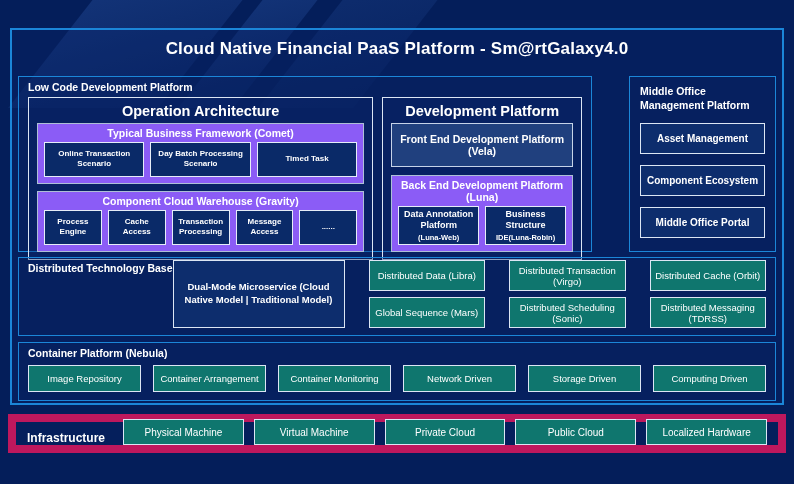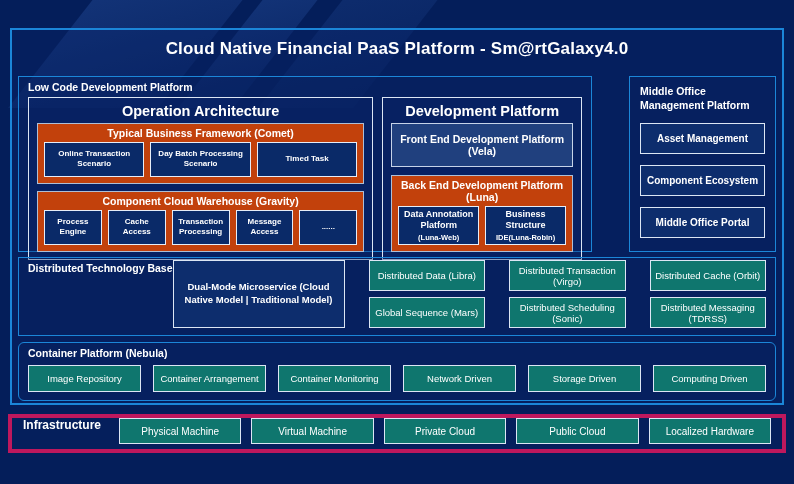--- a/index.html
+++ b/index.html
@@ -33,21 +33,21 @@
 
   .lowcode { flex:1; display:flex; flex-direction:column; padding:0 9px 7px; }
   .lc-cols { flex:1; display:flex; gap:9px; margin-top:2px; }
 
   .white-box { border:1.5px solid #dce6f4; background:rgba(12,38,106,0.35);
     display:flex; flex-direction:column; padding:3px 8px 7px; }
   .oa { flex:1.8; }
   .dp { flex:1; }
   .big-h { text-align:center; font-size:14.5px; font-weight:bold; padding:2px 0 4px; }
 
-  .panel { background:#c2410c; border:1px solid #aebfd6; padding:1px 6px 6px; }
+  .panel { background:#8b5cf6; border:1px solid #aebfd6; padding:1px 6px 6px; }
   .panel-h { text-align:center; font-size:10.5px; font-weight:bold; padding:2px 0 3px; }
   .panel-row { display:flex; gap:6px; }
   .chip {
     flex:1; background:#0a2a68; border:1px solid #e6edf8;
     min-height:27px; display:flex; flex-direction:column; align-items:center; justify-content:center;
     text-align:center; font-size:8px; font-weight:bold; line-height:1.25; padding:2px 1px;
   }
   .oa .panel + .panel { margin-top:7px; }
   .oa .panel { flex:1; display:flex; flex-direction:column; }
   .oa .panel-row { flex:1; }
@@ -70,26 +70,26 @@
   .dist-body { flex:1; display:flex; gap:24px; margin-top:2px; }
   .dualmode { width:172px; background:#0d2d6d; border:1px solid #dce6f4;
     display:flex; align-items:center; justify-content:center; text-align:center;
     font-size:9.5px; font-weight:bold; line-height:1.35; padding:2px 10px; }
   .dist-col { flex:1; display:flex; flex-direction:column; gap:6px; }
   .cell { flex:1; background:#0f766e; border:1px solid #dce6f4;
     display:flex; align-items:center; justify-content:center;
     font-size:9.5px; font-weight:normal; text-align:center; }
 
   .cp { position:absolute; left:6px; right:6px; top:312px; height:59px;
-    padding:0 9px 8px; display:flex; flex-direction:column;border-radius:6px; }
+    padding:0 9px 8px; display:flex; flex-direction:column; }
   .cp-row { flex:1; display:flex; gap:12px; margin-top:4px; }
 
   .infra { position:absolute; left:8px; top:414px; width:778px; height:39px;
-    border:4px solid #be185d; background:rgba(8,33,98,0.35); z-index:1;
-    display:flex; align-items:flex-start; padding:0 11px; gap:10px; }
+    border:8px solid #be185d; background:rgba(8,33,98,0.35); z-index:1;
+    display:flex; align-items:flex-end; padding:0 11px; gap:10px; }
   .infra-label { font-size:12px; font-weight:bold; width:86px; flex:none; }
   .infra .cell { height:26px; flex:1; font-size:10px; }
 </style>
 </head>
 <body>
 
 <div class="canvas">
   <div class="streak s1"></div>
   <div class="streak s2"></div>
   <div class="streak s3"></div>

